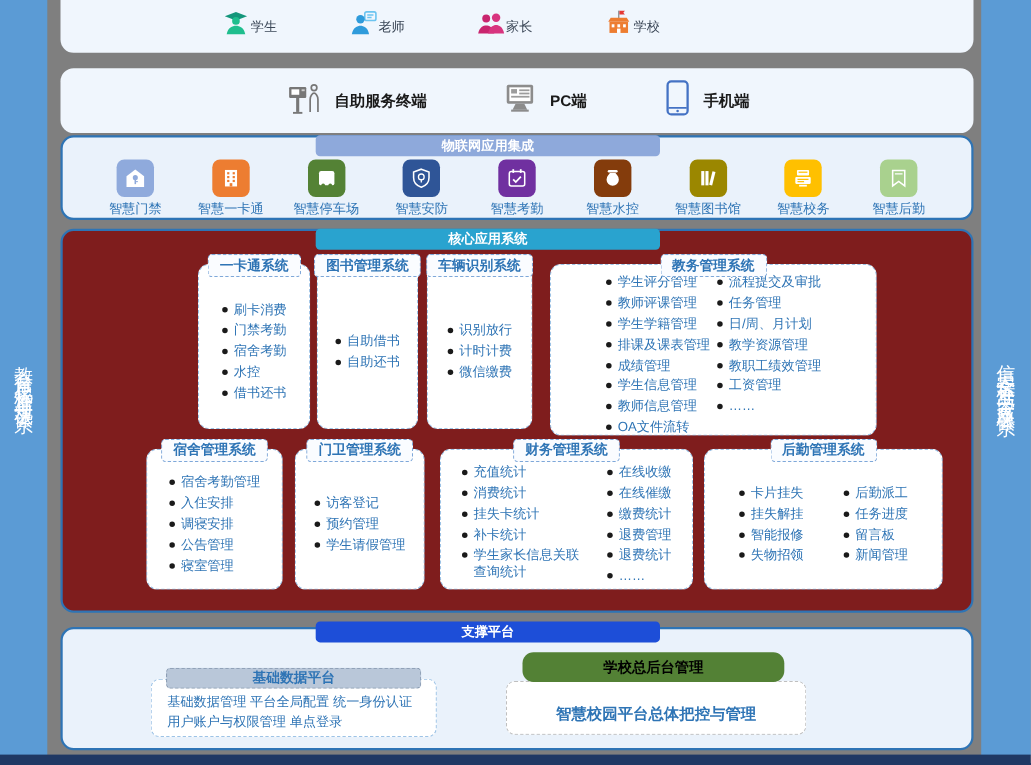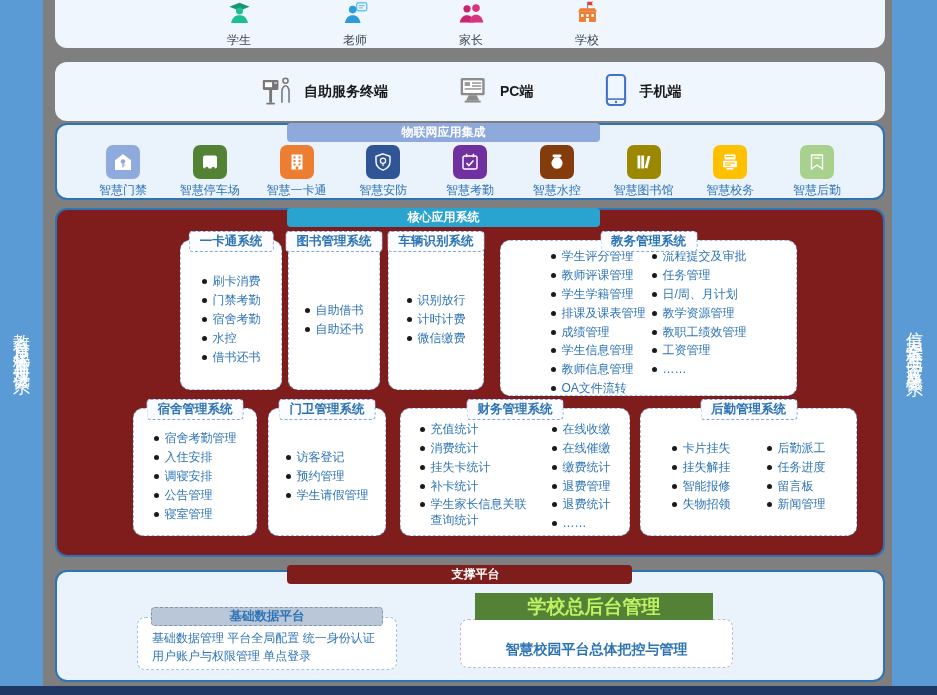--- a/index.html
+++ b/index.html
@@ -23,21 +23,21 @@
   .panel.support{top:570px;height:112px;border:2px solid #2E74B5;background:#EAF2FB;}
 
   .bar-header{position:absolute;left:230px;width:313px;height:19px;border-radius:4px;color:#fff;
     font-weight:bold;font-size:12px;display:flex;align-items:center;justify-content:center;z-index:5;}
   .iot .bar-header{top:-2px;}
   .core .bar-header{top:-2px;}
   .support .bar-header{top:-7px;}
 
   
   .urow{display:flex;height:100%;align-items:center;padding-left:146px;gap:40px;}
-  .uitem{width:76px;display:flex;flex-direction:column;align-items:center;text-align:right;}
+  .uitem{width:76px;display:flex;flex-direction:row;align-items:center;text-align:right;}
   .uitem .lbl{font-size:12px;color:#3B4757;margin-top:1px;}
 
   
   .trow{display:flex;height:100%;align-items:center;padding-left:205px;gap:70px;}
   .titem{display:flex;align-items:center;gap:10px;}
   .titem .lbl{font-size:14px;font-weight:bold;color:#1a1a1a;}
 
   
   .irow{position:absolute;top:20px;left:26px;right:26px;display:flex;justify-content:space-between;}
   .iitem{display:flex;flex-direction:column;align-items:center;width:80px;}
@@ -68,22 +68,22 @@
   .b8{left:583px;top:198px;width:217px;height:128px;}
   .b8 .cols{gap:36px;}
 
   
   .baseplat{position:absolute;left:80px;top:45px;width:260px;height:53px;background:#fff;border:1px dashed #9DC3E6;
     border-radius:8px;box-sizing:border-box;display:flex;flex-direction:column;justify-content:center;padding:10px 8px 2px 14px;}
   .baseplat .cap{position:absolute;top:-11px;left:50%;transform:translateX(-50%);width:232px;height:19px;
     background:#B9C7D9;border:1px dashed #8496AD;border-radius:4px;color:#2E74B5;font-weight:bold;font-size:12.5px;
     display:flex;align-items:center;justify-content:center;box-sizing:border-box;}
   .baseplat .line{font-size:12px;color:#2E74B5;line-height:1.45;white-space:nowrap;}
-  .admin-cap{position:absolute;left:418px;top:21px;width:238px;height:27px;border-radius:0;color:#bef264;
-    font-weight:bold;font-size:19px;display:flex;align-items:center;justify-content:center;z-index:3;}
+  .admin-cap{position:absolute;left:418px;top:21px;width:238px;height:27px;border-radius:10px;color:#000000;
+    font-weight:bold;font-size:13px;display:flex;align-items:center;justify-content:center;z-index:3;}
   .admin-box{position:absolute;left:403px;top:47px;width:273px;height:49px;background:#fff;border:1px dashed #BFBFBF;
     border-radius:8px;display:flex;align-items:center;justify-content:center;box-sizing:border-box;padding-top:12px;}
   .admin-box .txt{font-size:14px;font-weight:bold;color:#2E74B5;}
 </style>
 </head>
 <body>
 
 <div class="stage">
 
   <div class="sidebar left" style="background: rgb(91, 155, 213);">
@@ -199,45 +199,45 @@
           <svg width="20" height="20" viewBox="0 0 20 20">
               <path d="M10 2 L18 8.2 V18 H2 V8.2 Z" fill="#fff"></path>
               <circle cx="10" cy="9.5" r="2.3" fill="#8FAADC"></circle>
               <rect x="9.3" y="11.2" width="1.4" height="4.2" fill="#8FAADC"></rect>
               <rect x="10.7" y="12.6" width="1.6" height="1" fill="#8FAADC"></rect>
             </svg>
         </span>
         <span class="lbl">智慧门禁</span>
       </div>
       <div class="iitem">
-        <span class="isq" style="background: rgb(84, 130, 53);">
-          <svg width="20" height="20" viewBox="0 0 20 20">
-              <rect x="3" y="3.5" width="14" height="13" rx="2" fill="#fff"></rect>
-              <circle cx="6.8" cy="16.5" r="1.7" fill="#548235"></circle>
-              <circle cx="13.2" cy="16.5" r="1.7" fill="#548235"></circle>
-            </svg>
-        </span>
-        <span class="lbl">智慧停车场</span>
-      </div>
-      <div class="iitem">
         <span class="isq" style="background: rgb(237, 125, 49);">
           <svg width="20" height="20" viewBox="0 0 20 20">
               <rect x="4.5" y="2.5" width="11" height="15" fill="#fff"></rect>
               <rect x="6.5" y="4.5" width="2" height="2" fill="#ED7D31"></rect>
               <rect x="11.5" y="4.5" width="2" height="2" fill="#ED7D31"></rect>
               <rect x="6.5" y="8" width="2" height="2" fill="#ED7D31"></rect>
               <rect x="11.5" y="8" width="2" height="2" fill="#ED7D31"></rect>
               <rect x="6.5" y="11.5" width="2" height="2" fill="#ED7D31"></rect>
               <rect x="11.5" y="11.5" width="2" height="2" fill="#ED7D31"></rect>
               <rect x="8.8" y="14.5" width="2.4" height="3" fill="#ED7D31"></rect>
             </svg>
         </span>
         <span class="lbl">智慧一卡通</span>
       </div>
       <div class="iitem">
+        <span class="isq" style="background: rgb(84, 130, 53);">
+          <svg width="20" height="20" viewBox="0 0 20 20">
+              <rect x="3" y="3.5" width="14" height="13" rx="2" fill="#fff"></rect>
+              <circle cx="6.8" cy="16.5" r="1.7" fill="#548235"></circle>
+              <circle cx="13.2" cy="16.5" r="1.7" fill="#548235"></circle>
+            </svg>
+        </span>
+        <span class="lbl">智慧停车场</span>
+      </div>
+      <div class="iitem">
         <span class="isq" style="background: rgb(47, 85, 151);">
           <svg width="20" height="20" viewBox="0 0 20 20">
               <path d="M10 1.8 L17 4.3 V9.5 C17 14 14 16.8 10 18.2 C6 16.8 3 14 3 9.5 V4.3 Z" fill="none" stroke="#fff" stroke-width="1.4"></path>
               <circle cx="10" cy="8.8" r="2.6" fill="none" stroke="#fff" stroke-width="1.2"></circle>
               <path d="M10 11.4 V14" stroke="#fff" stroke-width="1.2"></path>
             </svg>
         </span>
         <span class="lbl">智慧安防</span>
       </div>
       <div class="iitem">
@@ -564,21 +564,21 @@
             <div class="li">
               <span class="bullet"></span>
               <span class="li-text">新闻管理</span>
             </div>
           </div>
         </div>
     </div>
   </div>
 
   <div class="panel support">
-    <div class="bar-header" style="background: #7f1d1d; padding-left: 32px;">支撑平台</div>
+    <div class="bar-header" style="background: #1d4ed8;">支撑平台</div>
 
     <div class="baseplat">
       <div class="cap">基础数据平台</div>
       <div class="line">基础数据管理 平台全局配置 统一身份认证</div>
       <div class="line">用户账户与权限管理  单点登录</div>
     </div>
 
     <div class="admin-cap" style="background: rgb(83, 129, 53);">学校总后台管理</div>
     <div class="admin-box">
       <span class="txt">智慧校园平台总体把控与管理</span>

